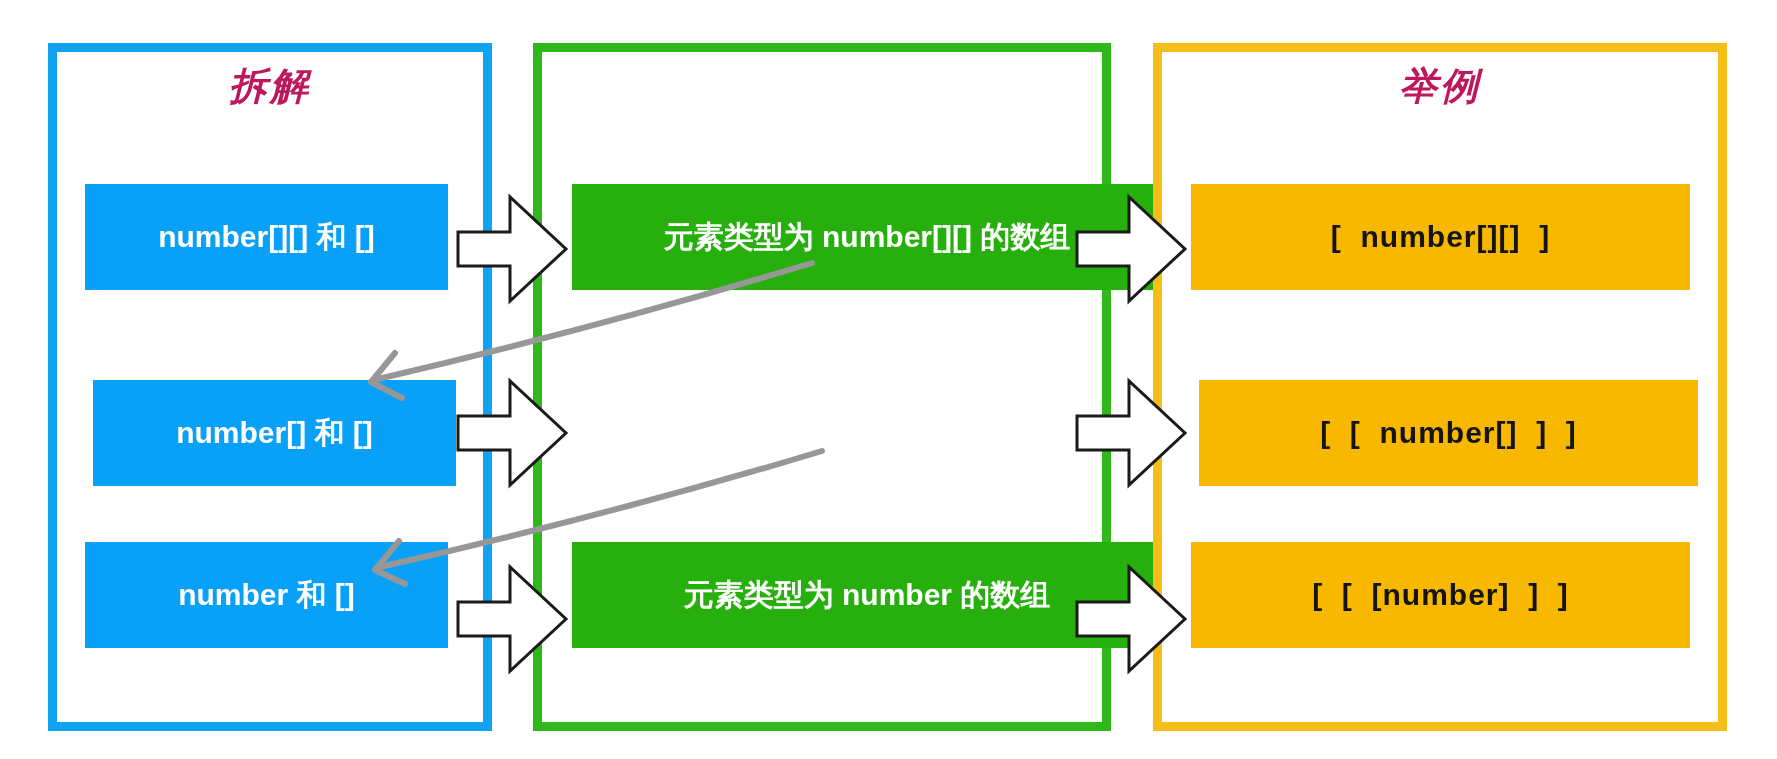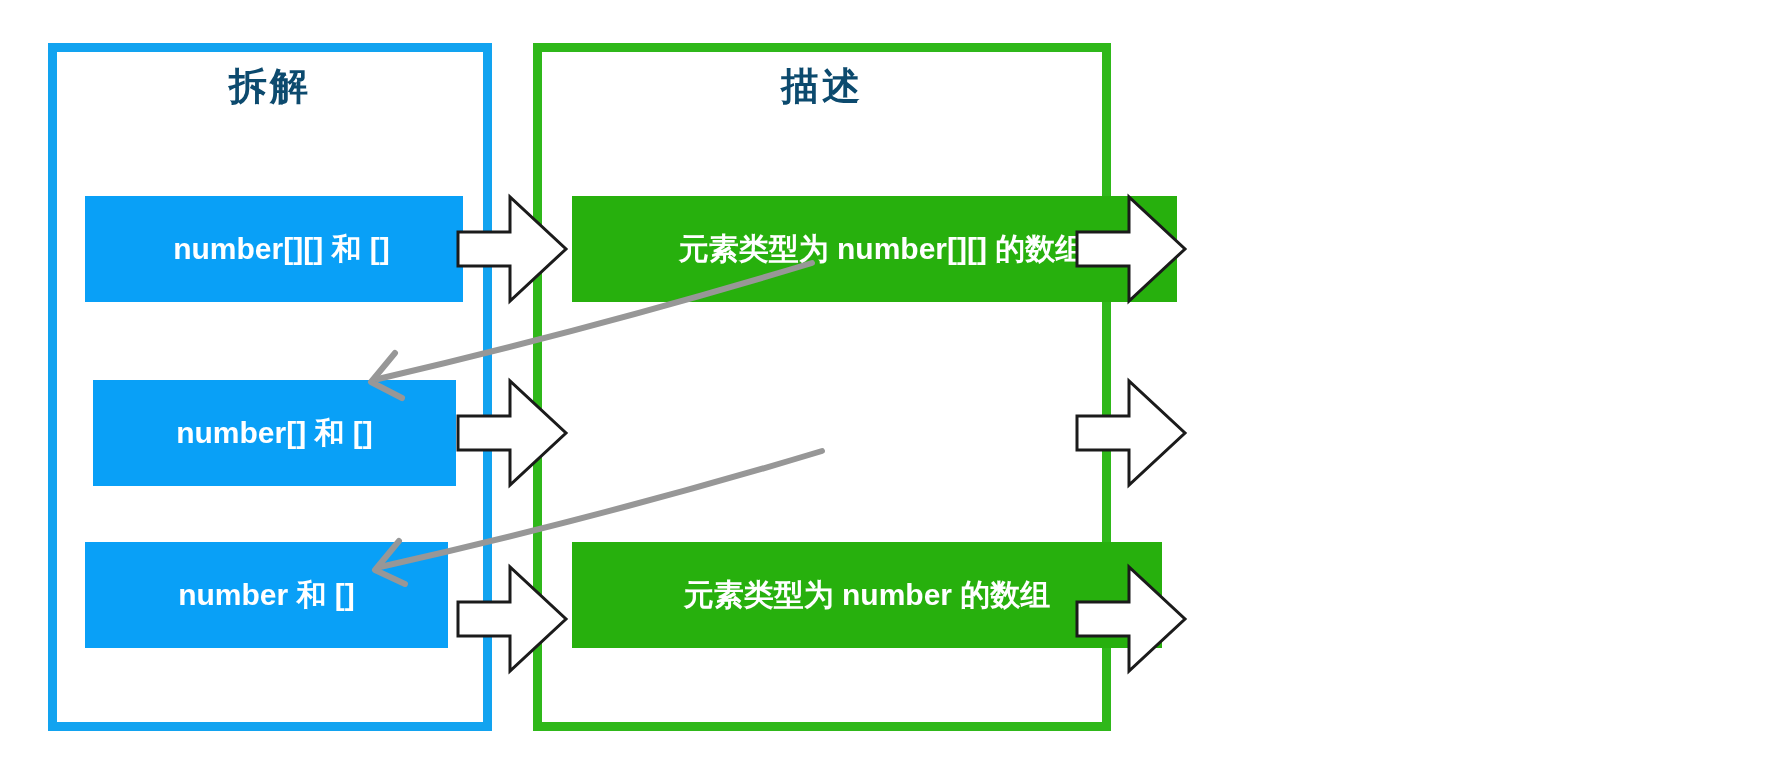--- a/index.html
+++ b/index.html
@@ -9,53 +9,58 @@
   }
   .column{
     position:absolute;top:43px;height:688px;box-sizing:border-box;
     border:9px solid var(--border,#ccc);background:#fff;
   }
   .col-0{left:48px;width:444px;}
   .col-1{left:533px;width:578px;}
   .col-2{left:1153px;width:574px;}
   .column-title{
     margin:0;position:absolute;top:10px;left:0;right:0;text-align:center;
-    font-size:38px;line-height:48px;font-weight:bold;color:#0c4a6e;letter-spacing:3px;
+    font-size:38px;line-height:48px;font-weight:bold;color:#be185d;letter-spacing:3px;font-style:italic;
   }
   .box{
     position:absolute;height:106px;display:flex;align-items:center;justify-content:center;
     background:var(--box,#ddd);color:var(--text,#fff);
     font-size:30px;font-weight:bold;white-space:pre;
   }
   .col-0 .box{left:28px;width:363px;}
   .col-1 .box{left:30px;width:590px;}
   .col-2 .box{left:29px;width:499px;font-weight:600;letter-spacing:1px;}
-  .r0{top:144px;padding-left:15px;} .r1{top:328px;margin-left:8px;} .r2{top:490px;}
+  .r0{top:132px;} .r1{top:328px;margin-left:8px;} .r2{top:490px;}
   svg.overlay{position:absolute;left:0;top:0;z-index:5;pointer-events:none;}
   .block-arrow{fill:#fff;stroke:#1b1b1b;stroke-width:3;stroke-linejoin:miter;}
   .feedback{fill:none;stroke:#979797;stroke-width:6;stroke-linecap:round;stroke-linejoin:round;}
 </style>
 </head>
 <body>
 
 <div class="canvas">
 
   <section class="column col-0" style="--border: #12A3F0; --box: #09A0F7; --text: #FFFFFF;">
     <h2 class="column-title">拆解</h2>
     <div class="box r0">number[][] 和 []</div>
     <div class="box r1">number[] 和 []</div>
     <div class="box r2">number 和 []</div>
   </section>
 
   <section class="column col-1" style="--border: #2FB81A; --box: #27B00D; --text: #FFFFFF;">
-    <h2 class="column-title">描述</h2>
     <div class="box r0">元素类型为 number[][] 的数组</div>
     <div class="box r2">元素类型为 number 的数组</div>
   </section>
 
+  <section class="column col-2" style="--border: #F6BE19; --box: #F8B800; --text: #141414;">
+    <h2 class="column-title">举例</h2>
+    <div class="box r0">[  number[][]  ]</div>
+    <div class="box r1">[  [  number[]  ]  ]</div>
+    <div class="box r2">[  [  [number]  ]  ]</div>
+  </section>
 
   <svg class="overlay" width="1777" height="759" viewBox="0 0 1777 759">
 
     <g>
       <polygon class="block-arrow" transform="translate(458,197)" points="0,35 52,35 52,0 108,52 52,104 52,69 0,69" style="fill: rgb(255, 255, 255); stroke: rgb(27, 27, 27);"></polygon>
     </g>
     <g>
       <polygon class="block-arrow" transform="translate(458,381)" points="0,35 52,35 52,0 108,52 52,104 52,69 0,69" style="fill: rgb(255, 255, 255); stroke: rgb(27, 27, 27);"></polygon>
     </g>
     <g>

